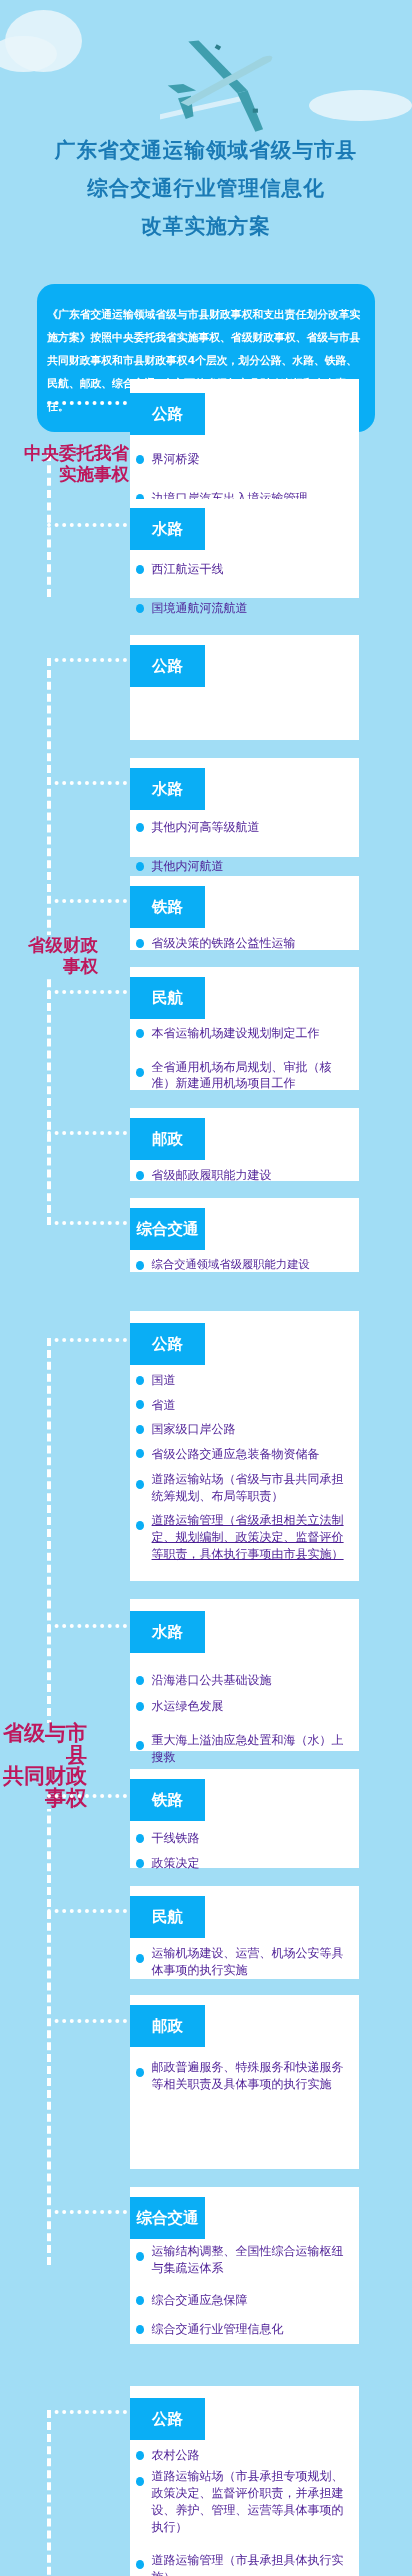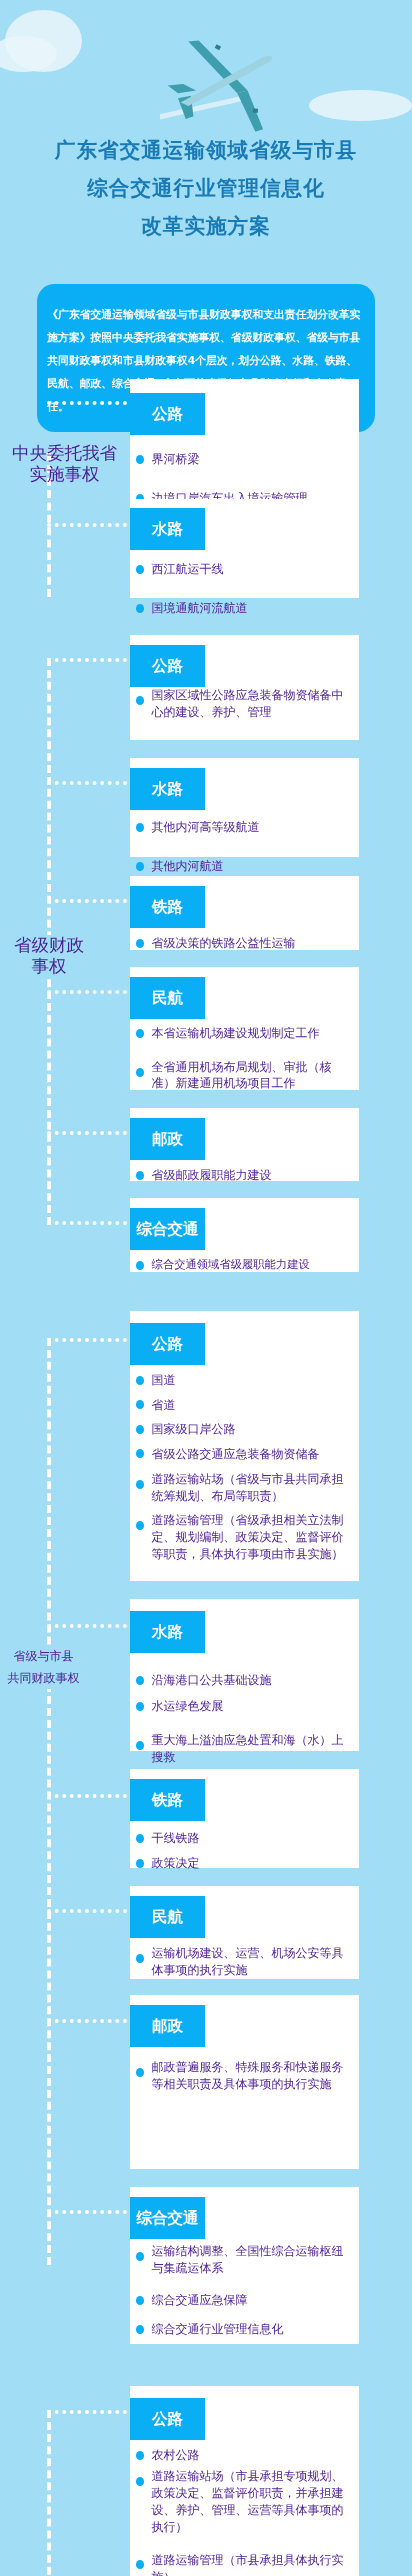--- a/index.html
+++ b/index.html
@@ -8,21 +8,21 @@
 
   
   .hero { position: relative; height: 242px; }
   .cloud { position: absolute; background: #eaf6fb; border-radius: 50%; opacity: 0.85; filter: blur(0.5px); }
   .plane { position: absolute; left: 160px; top: 20.6px; width: 134px; height: 134px; }
   .title { position: absolute; top: 131px; left: 0; width: 412px; text-align: center; color: #1a7ab5; font-weight: bold; font-size: 20.6px; line-height: 38px; letter-spacing: 1px; }
 
   .intro { position: absolute; top: 284px; left: 37px; width: 338px; background: #0aaef5; border-radius: 17.5px; color: #fff; font-weight: bold; font-size: 10.8px; line-height: 23px; padding: 18.5px 8.2px 14.4px 10.3px; }
 
   
-  .section-label { position: absolute; color: #4c1d95; font-weight: normal; font-size: 17.5px; line-height: 20.6px; text-align: center; }
+  .section-label { position: absolute; color: #be185d; font-weight: bold; font-size: 17.5px; line-height: 20.6px; text-align: right; }
   .vline { position: absolute; left: 47px; width: 4.1px; border-left: 4.1px dashed #fff; }
   .hline { position: absolute; left: 47px; width: 80px; height: 4.1px; border-top: 4.1px dotted #fff; }
 
   .card { position: absolute; left: 130px; width: 229px; background: #fff; }
   .card-tag { position: absolute; left: 0; width: 75px; height: 42px; background: #0aaef5; color: #fff; font-weight: bold; font-size: 15.5px; line-height: 42px; text-align: center; }
   .card-items { position: absolute; left: 0; width: 229px; list-style: none; }
   .card-items li { position: relative; padding-left: 21.6px; padding-right: 4.1px; font-size: 12px; line-height: 26px; color: #4c1d95; margin-bottom: 13.4px; }
   .card-items li::before { content: ""; position: absolute; left: 6.2px; top: 8.8px; width: 8.2px; height: 8.8px; border-radius: 50%; background: #0aaef5; }
 </style>
 </head>
@@ -77,23 +77,20 @@
 
   <div class="vline" style="top:658px;height:567px;"></div>
   <div class="section-label" style="left:0;top:935px;width:98px;background:#a1ddf5;">
     <div>省级财政</div>
     <div>事权</div>
   </div>
 
   <div class="hline" style="top:658px;"></div>
   <div class="card" style="top:635px;height:105px;">
     <div class="card-tag" style="top:10.3px;">公路</div>
-    <ul class="card-items" style="top:52px;">
-      <li style="line-height:17px;">国家区域性公路应急装备物资储备中心的建设、养护、管理</li>
-    </ul>
   </div>
 
   <div class="hline" style="top:781px;"></div>
   <div class="card" style="top:758px;height:99px;">
     <div class="card-tag" style="top:9.8px;">水路</div>
     <ul class="card-items" style="top:56px;">
       <li>其他内河高等级航道</li>
       <li>其他内河航道</li>
     </ul>
   </div>
@@ -125,35 +122,35 @@
 
   <div class="hline" style="top:1221px;"></div>
   <div class="card" style="top:1198px;height:74px;">
     <div class="card-tag" style="top:10.3px;">综合交通</div>
     <ul class="card-items" style="top:54px;">
       <li style="font-size:11.3px;">综合交通领域省级履职能力建设</li>
     </ul>
   </div>
 
   <div class="vline" style="top:1338px;height:927px;"></div>
-  <div class="section-label" style="left:0;top:1646px;width:88px;background:#a1ddf5;font-size:12px;line-height:21.6px;width:87px;">
+  <div class="section-label" style="left:0;top:1723px;width:88px;background:#a1ddf5;font-size:21px;line-height:21.6px;width:87px;">
     <div>省级与市县</div>
     <div>共同财政事权</div>
   </div>
 
   <div class="hline" style="top:1338px;"></div>
   <div class="card" style="top:1311px;height:270px;">
     <div class="card-tag" style="top:12px;">公路</div>
     <ul class="card-items" style="top:56px;">
       <li style="margin-bottom:-1.5px;">国道</li>
       <li style="margin-bottom:-1.5px;">省道</li>
       <li style="margin-bottom:-1.5px;">国家级口岸公路</li>
       <li style="margin-bottom:-1.5px;">省级公路交通应急装备物资储备</li>
       <li style="line-height:17px;margin-bottom:7.2px;margin-top:6px;">道路运输站场（省级与市县共同承担统筹规划、布局等职责）</li>
-      <li style="line-height:17px;">道路运输管理（省级承担相关立法制定、规划编制、政策决定、监督评价等职责，具体执行事项由市县实施）</li>
+      <li style="line-height:17px;text-decoration:underline;">道路运输管理（省级承担相关立法制定、规划编制、政策决定、监督评价等职责，具体执行事项由市县实施）</li>
     </ul>
   </div>
 
   <div class="hline" style="top:1624px;"></div>
   <div class="card" style="top:1599px;height:152px;">
     <div class="card-tag" style="top:12.4px;">水路</div>
     <ul class="card-items" style="top:68px;">
       <li style="margin-bottom:0;">沿海港口公共基础设施</li>
       <li>水运绿色发展</li>
       <li style="line-height:17px;margin-bottom:10.3px;">重大海上溢油应急处置和海（水）上搜救</li>

